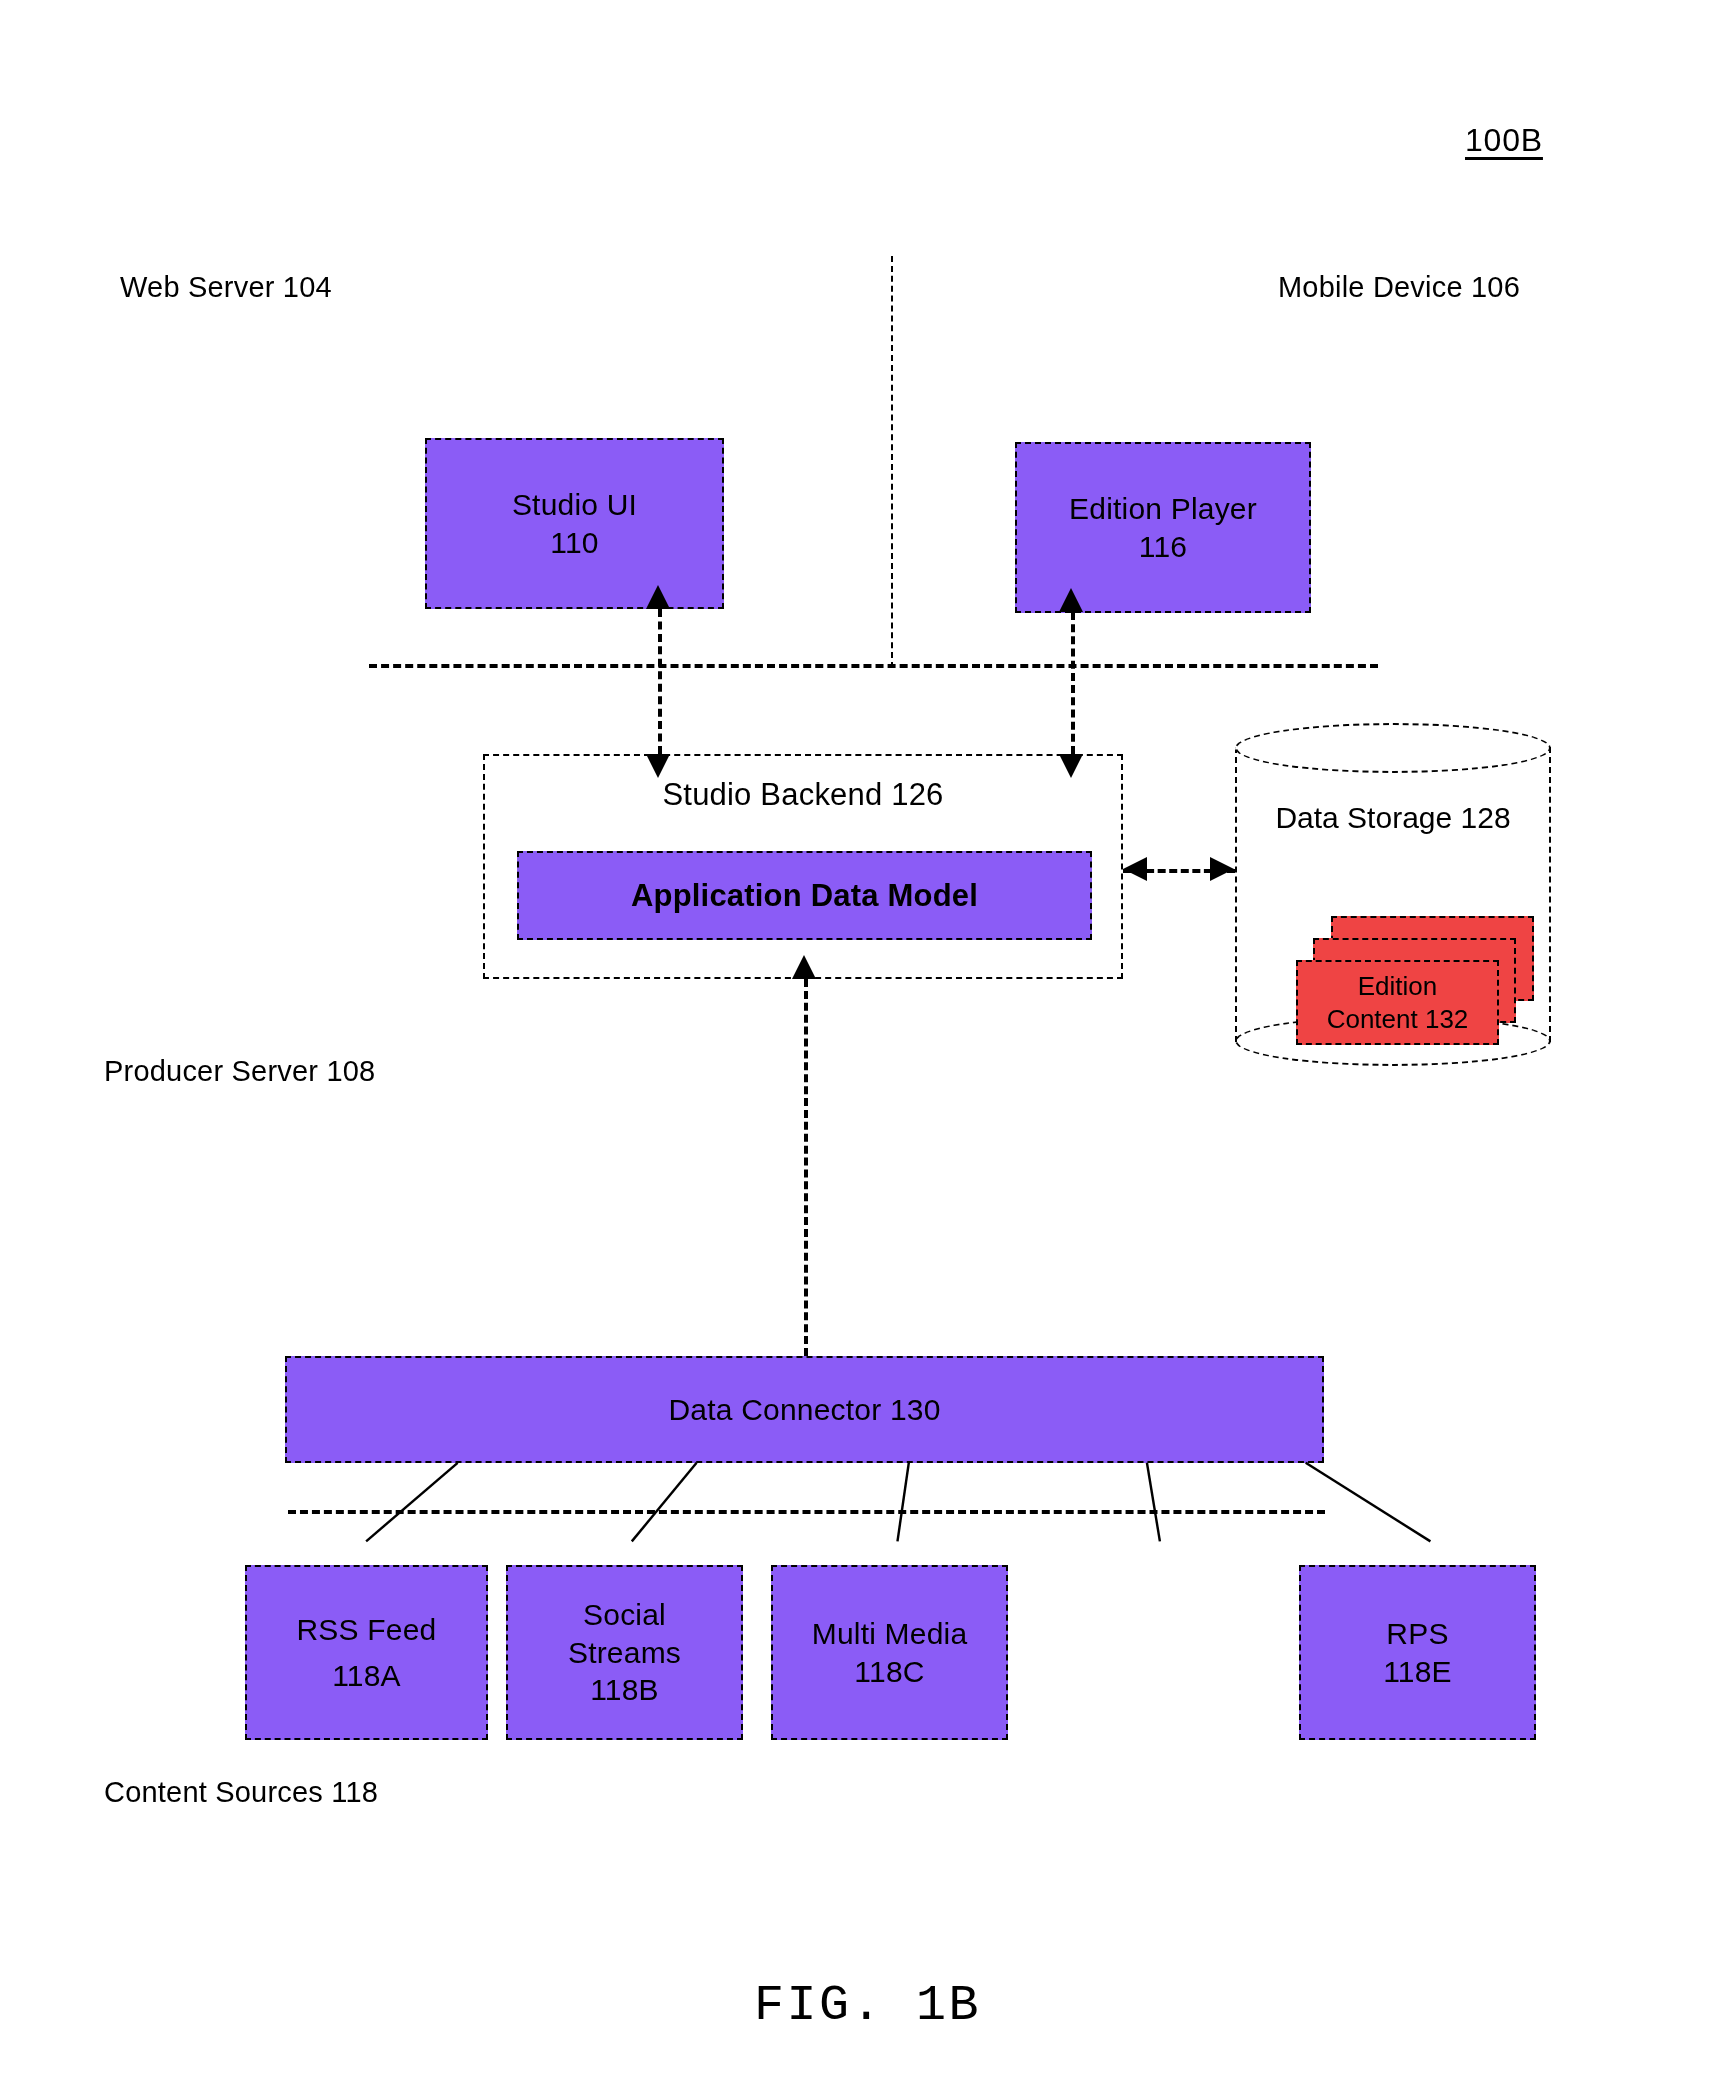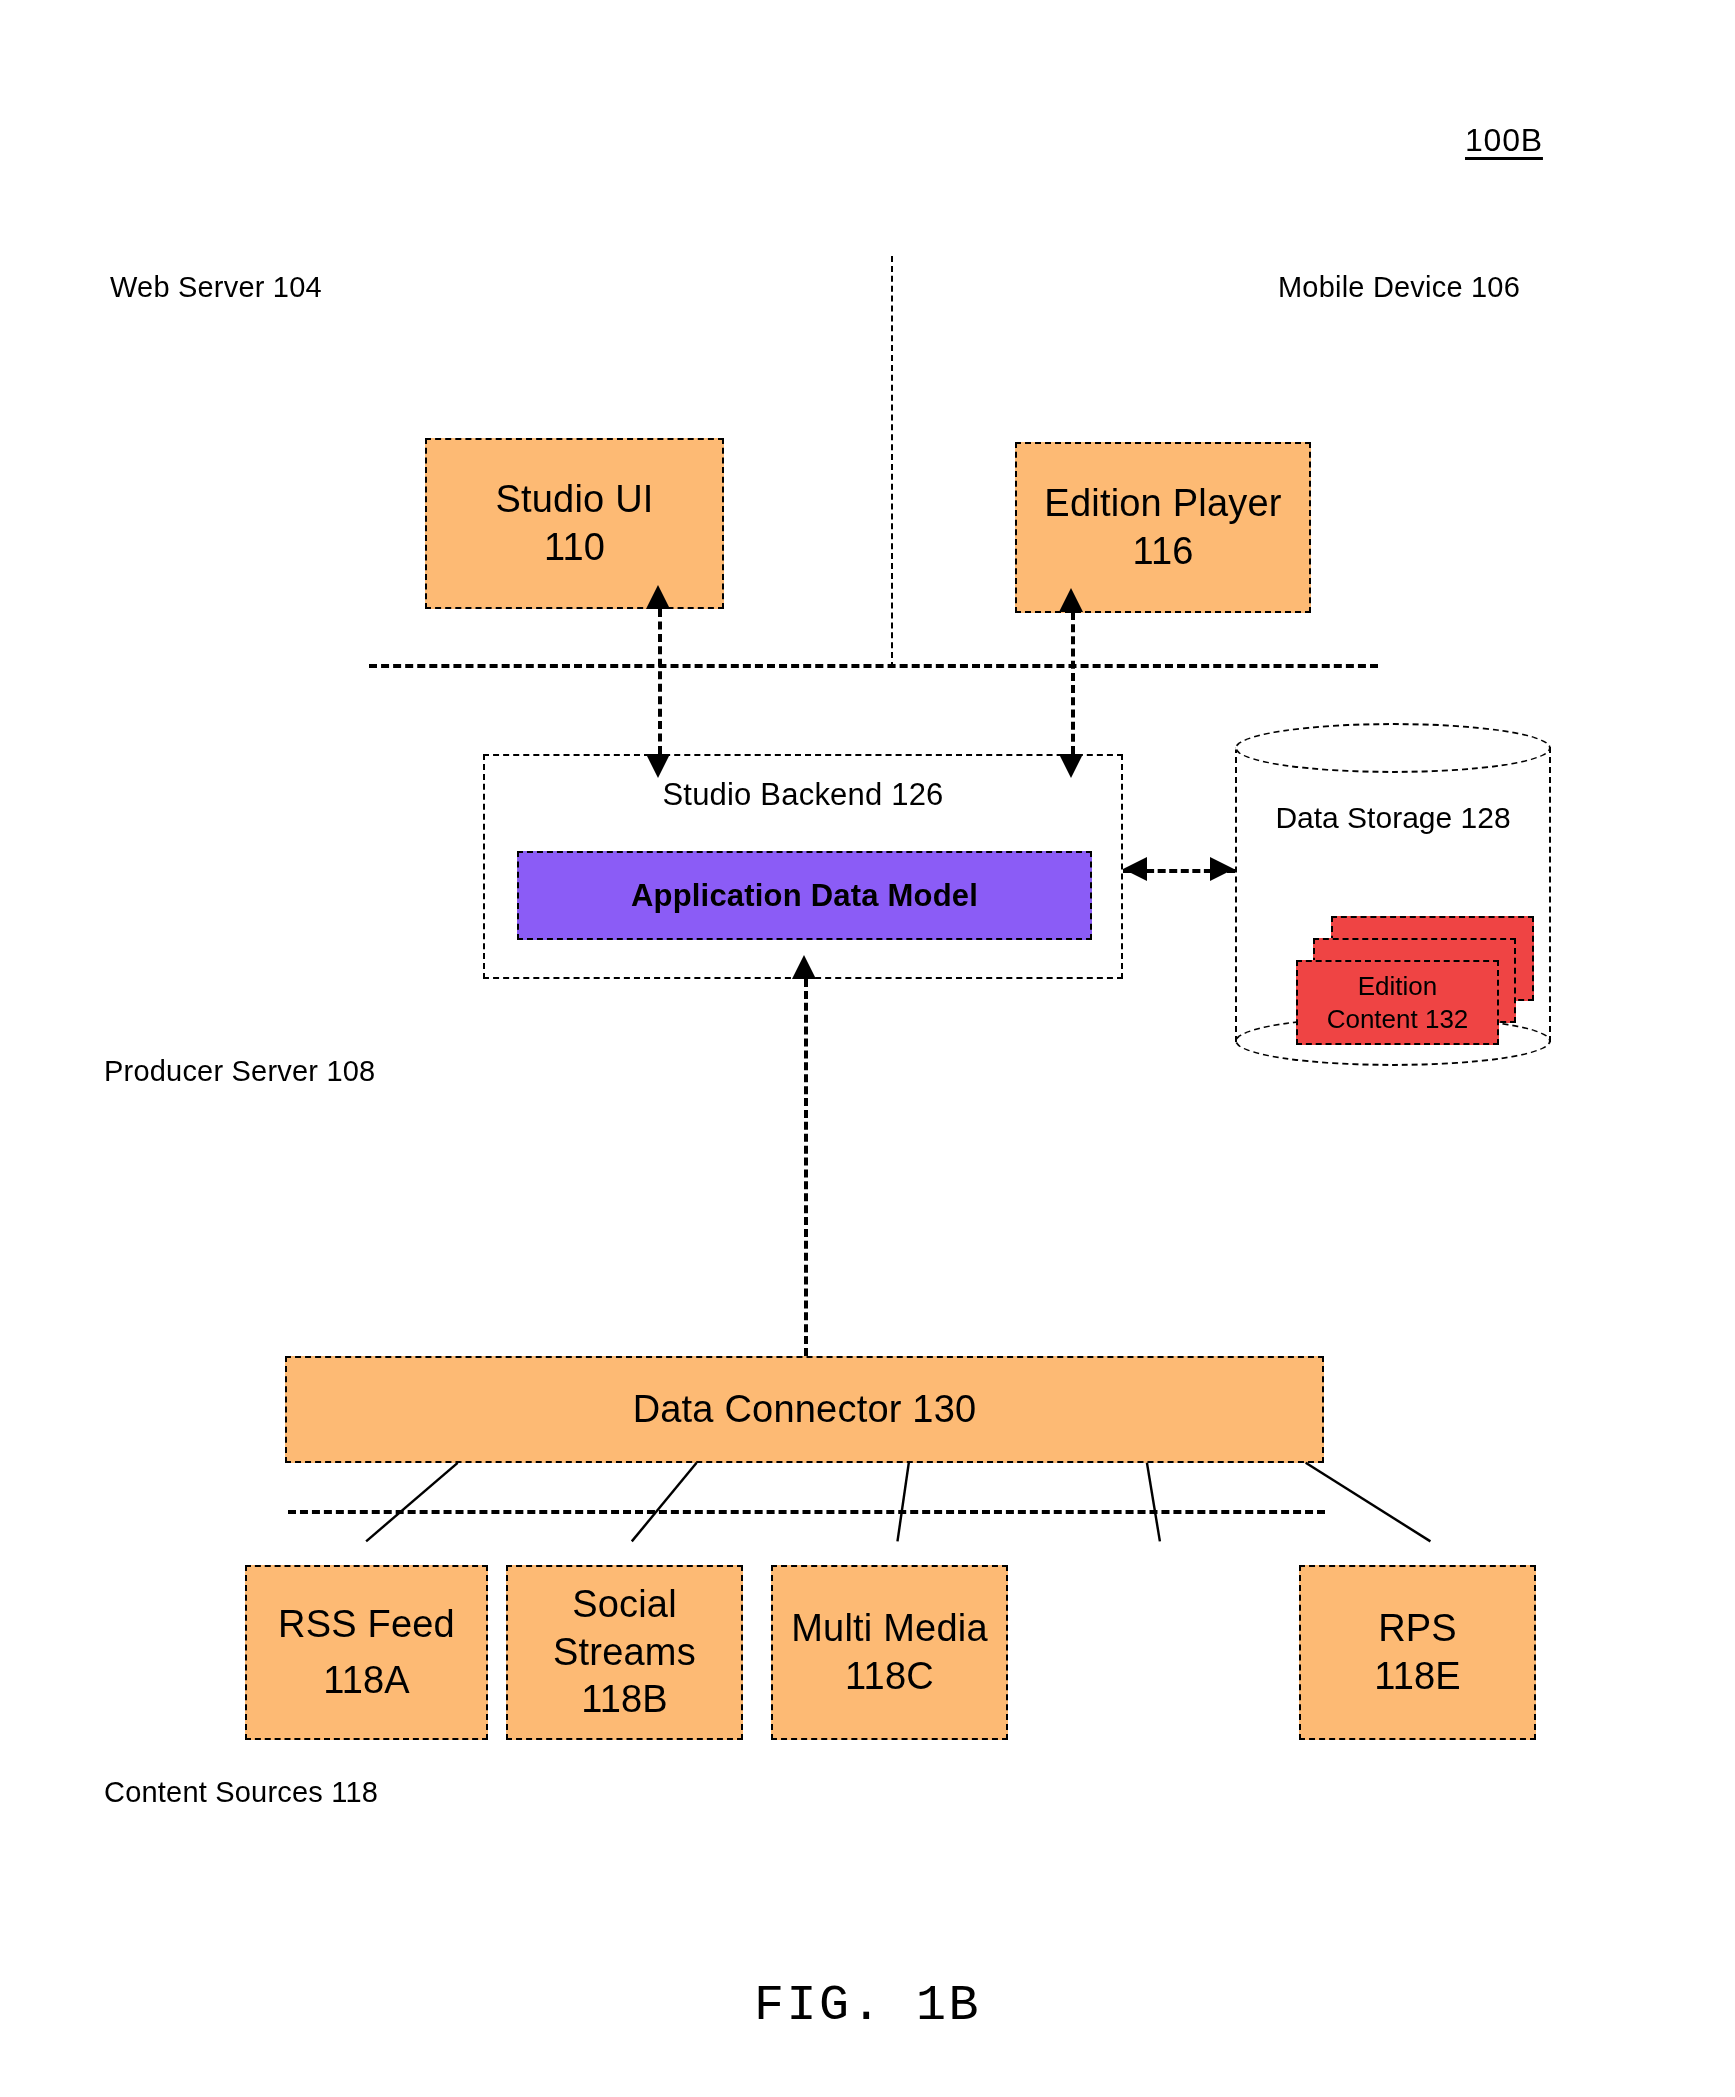--- a/index.html
+++ b/index.html
@@ -37,27 +37,27 @@
   .region-label {
     font-size: 29px;
     white-space: nowrap;
     letter-spacing: 0.2px;
   }
 
   
   .node-box {
     box-sizing: border-box;
     border: 2.4px dashed #000000;
-    background: #fdba74;
+    background: #8b5cf6;
     display: flex;
     flex-direction: column;
     align-items: center;
     justify-content: center;
     text-align: right;
-    font-size: 38px;
+    font-size: 30px;
     line-height: 1.26;
     letter-spacing: 0.2px;
   }
   .node-box.thick {
     border: 4.9px solid #000000;
   }
   .node-box .ln { display: block; }
 
   
   .backend-box {
@@ -202,21 +202,21 @@
     letter-spacing: 2.4px;
   }
 </style>
 </head>
 <body>
 
 <div id="figure-root">
 
   <div class="abs fig-num" style="left:1465px; top:122px;">100B</div>
 
-  <div class="abs region-label" style="left:110px; top:271px;">Web Server 104</div>
+  <div class="abs region-label" style="left:120px; top:271px;">Web Server 104</div>
 
   <div class="abs region-label" style="left:1278px; top:271px;">Mobile Device 106</div>
 
   <div class="abs region-label" style="left:104px; top:1055px;">Producer Server 108</div>
 
   <div class="abs region-label" style="left:104px; top:1776px;">Content Sources 118</div>
 
   <div class="vline-dashed-thin" style="left:891px; top:256px; height:412px;"></div>
 
   <div class="hline-dashed" style="left:369px; top:664px; width:1009px;"></div>

